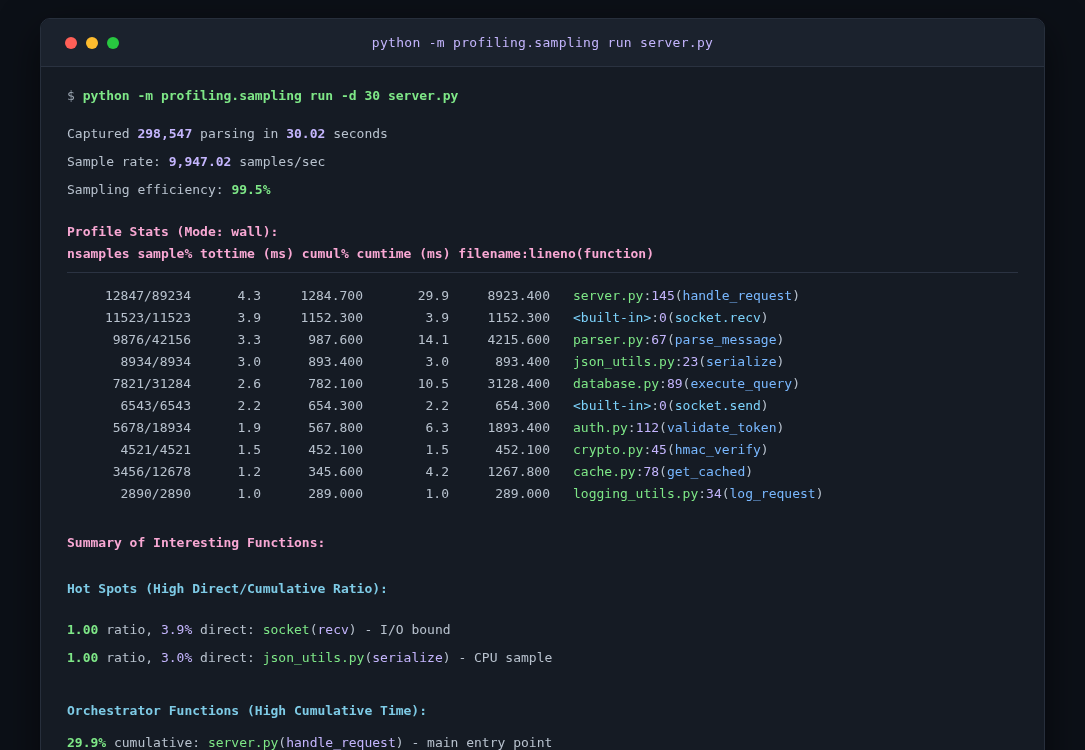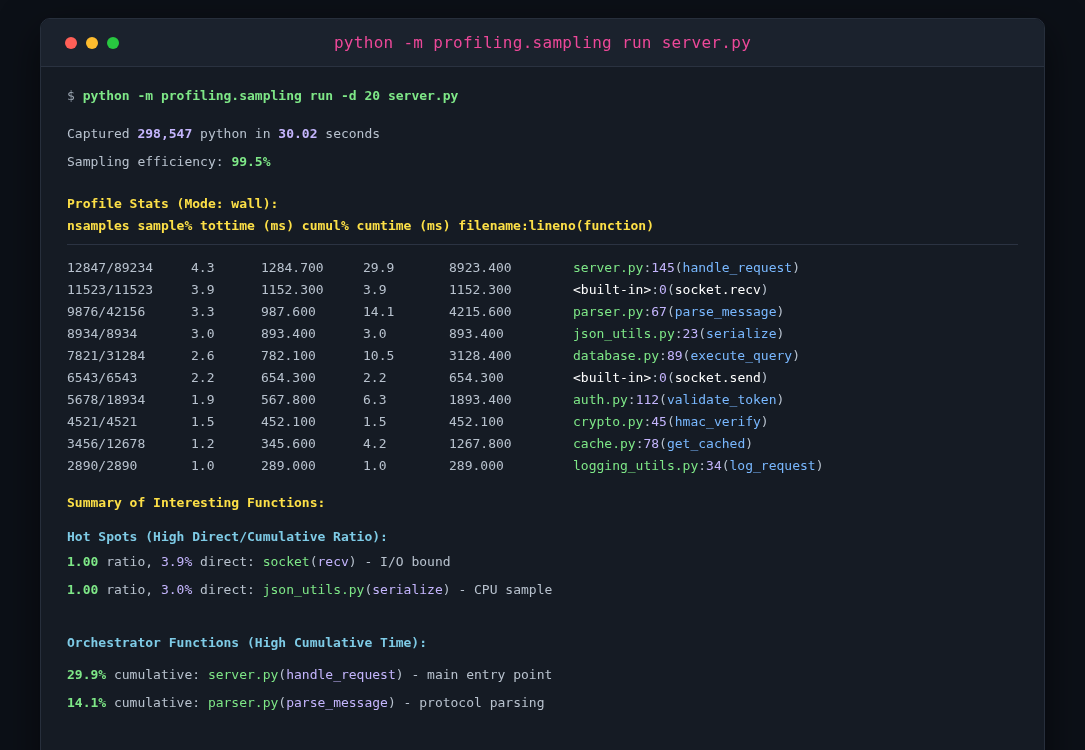--- a/index.html
+++ b/index.html
@@ -16,65 +16,66 @@
   }
   .titlebar{
     height:48px;background:#1b222d;border-bottom:1px solid #2a3240;
     position:relative;display:flex;align-items:center;justify-content:center;
   }
   .lights{position:absolute;left:24px;top:0;height:100%;display:flex;align-items:center;gap:9px}
   .light{width:12px;height:12px;border-radius:50%;display:inline-block}
   .light.red{background:#ff5f57}
   .light.yellow{background:#febc2e}
   .light.green{background:#28c840}
-  .title{font-size:16px;color:#ec4899;letter-spacing:.3px}
+  .title{font-size:13px;color:#c4b5fd;letter-spacing:.3px}
   .content{padding:18px 26px;font-size:13px;color:#b8c2ce}
   .line{line-height:22px;min-height:22px;white-space:pre}
   .bold{font-weight:700}
   .c-default{color:#b8c2ce}
   .c-dim{color:#9aa5b1}
   .c-green{color:#7ee787}
   .c-orange{color:#c4b5fd}
-  .c-blue{color:#fde047}
+  .c-blue{color:#f9a8d4}
   .c-cyan{color:#7ecbe6}
   .c-func{color:#79b8ff}
-  .c-teal{color:#ffffff}
+  .c-teal{color:#7dd3fc}
   .divider{border:none;border-top:1px solid #2b3342;margin:7px 0 12px}
   .trow{display:flex;line-height:22px;white-space:pre}
-  .tcol{display:inline-block;text-align:left}
+  .tcol{display:inline-block;text-align:right}
   .col-nsamples{width:124px}
   .col-sample{width:70px}
   .col-tottime{width:102px}
   .col-cumul{width:86px}
   .col-cumtime{width:101px}
   .col-loc{text-align:right;padding-left:23px;width:auto}
   .hotspots .line{margin-top:6px}
-  .hotspots .line:first-child{margin-top:3px}
+  .hotspots .line:first-child{margin-top:19px}
   .orch .line{margin-top:6px}
   .orch .line:first-child{margin-top:10px}
-  .mt6{margin-top:6px}.mt12{margin-top:12px}.mt16{margin-top:16px}
-  .mt19{margin-top:31px}.mt20{margin-top:20px}.mt27{margin-top:15px}
+  .mt6{margin-top:6px}.mt12{margin-top:24px}.mt16{margin-top:16px}
+  .mt19{margin-top:31px}.mt20{margin-top:20px}.mt27{margin-top:27px}
 </style>
 </head>
 <body>
 
 <div class="window">
   <div class="titlebar">
     <div class="lights">
       <span class="light red"></span>
       <span class="light yellow"></span>
       <span class="light green"></span>
     </div>
     <div class="title">python -m profiling.sampling run server.py</div>
   </div>
 
   <div class="content">
-    <div class="line"><span class="c-dim">$ </span><span class="c-green bold">python -m profiling.sampling run -d 20 server.py</span></div>
+    <div class="line"><span class="c-dim">$ </span><span class="c-green bold">python -m profiling.sampling run -d 30 server.py</span></div>
 
-    <div class="line mt16"><span class="c-default">Captured </span><span class="c-orange bold">298,547</span><span class="c-default"> python in </span><span class="c-orange bold">30.02</span><span class="c-default"> seconds</span></div>
+    <div class="line mt16"><span class="c-default">Captured </span><span class="c-orange bold">298,547</span><span class="c-default"> parsing in </span><span class="c-orange bold">30.02</span><span class="c-default"> seconds</span></div>
+    <div class="line mt6"><span class="c-default">Sample rate: </span><span class="c-orange bold">9,947.02</span><span class="c-default"> samples/sec</span></div>
     <div class="line mt6"><span class="c-default">Sampling efficiency: </span><span class="c-green bold">99.5%</span></div>
 
     <div class="line mt20 c-blue bold">Profile Stats (Mode: wall):</div>
     <div class="line c-blue bold">nsamples sample% tottime (ms) cumul% cumtime (ms) filename:lineno(function)</div>
     <hr class="divider">
     <div id="stats-rows">
         <div class="trow"><span class="tcol col-nsamples c-default">12847/89234</span><span class="tcol col-sample c-default">4.3</span><span class="tcol col-tottime c-default">1284.700</span><span class="tcol col-cumul c-default">29.9</span><span class="tcol col-cumtime c-default">8923.400</span><span class="tcol col-loc"><span class="c-green">server.py</span><span class="c-default">:</span><span class="c-orange">145</span><span class="c-default">(</span><span class="c-func">handle_request</span><span class="c-default">)</span></span></div>
         <div class="trow"><span class="tcol col-nsamples c-default">11523/11523</span><span class="tcol col-sample c-default">3.9</span><span class="tcol col-tottime c-default">1152.300</span><span class="tcol col-cumul c-default">3.9</span><span class="tcol col-cumtime c-default">1152.300</span><span class="tcol col-loc"><span class="c-teal">&lt;built-in&gt;</span><span class="c-default">:</span><span class="c-orange">0</span><span class="c-default">(</span><span class="c-teal">socket.recv</span><span class="c-default">)</span></span></div>
         <div class="trow"><span class="tcol col-nsamples c-default">9876/42156</span><span class="tcol col-sample c-default">3.3</span><span class="tcol col-tottime c-default">987.600</span><span class="tcol col-cumul c-default">14.1</span><span class="tcol col-cumtime c-default">4215.600</span><span class="tcol col-loc"><span class="c-green">parser.py</span><span class="c-default">:</span><span class="c-orange">67</span><span class="c-default">(</span><span class="c-func">parse_message</span><span class="c-default">)</span></span></div>
         <div class="trow"><span class="tcol col-nsamples c-default">8934/8934</span><span class="tcol col-sample c-default">3.0</span><span class="tcol col-tottime c-default">893.400</span><span class="tcol col-cumul c-default">3.0</span><span class="tcol col-cumtime c-default">893.400</span><span class="tcol col-loc"><span class="c-green">json_utils.py</span><span class="c-default">:</span><span class="c-orange">23</span><span class="c-default">(</span><span class="c-func">serialize</span><span class="c-default">)</span></span></div>

